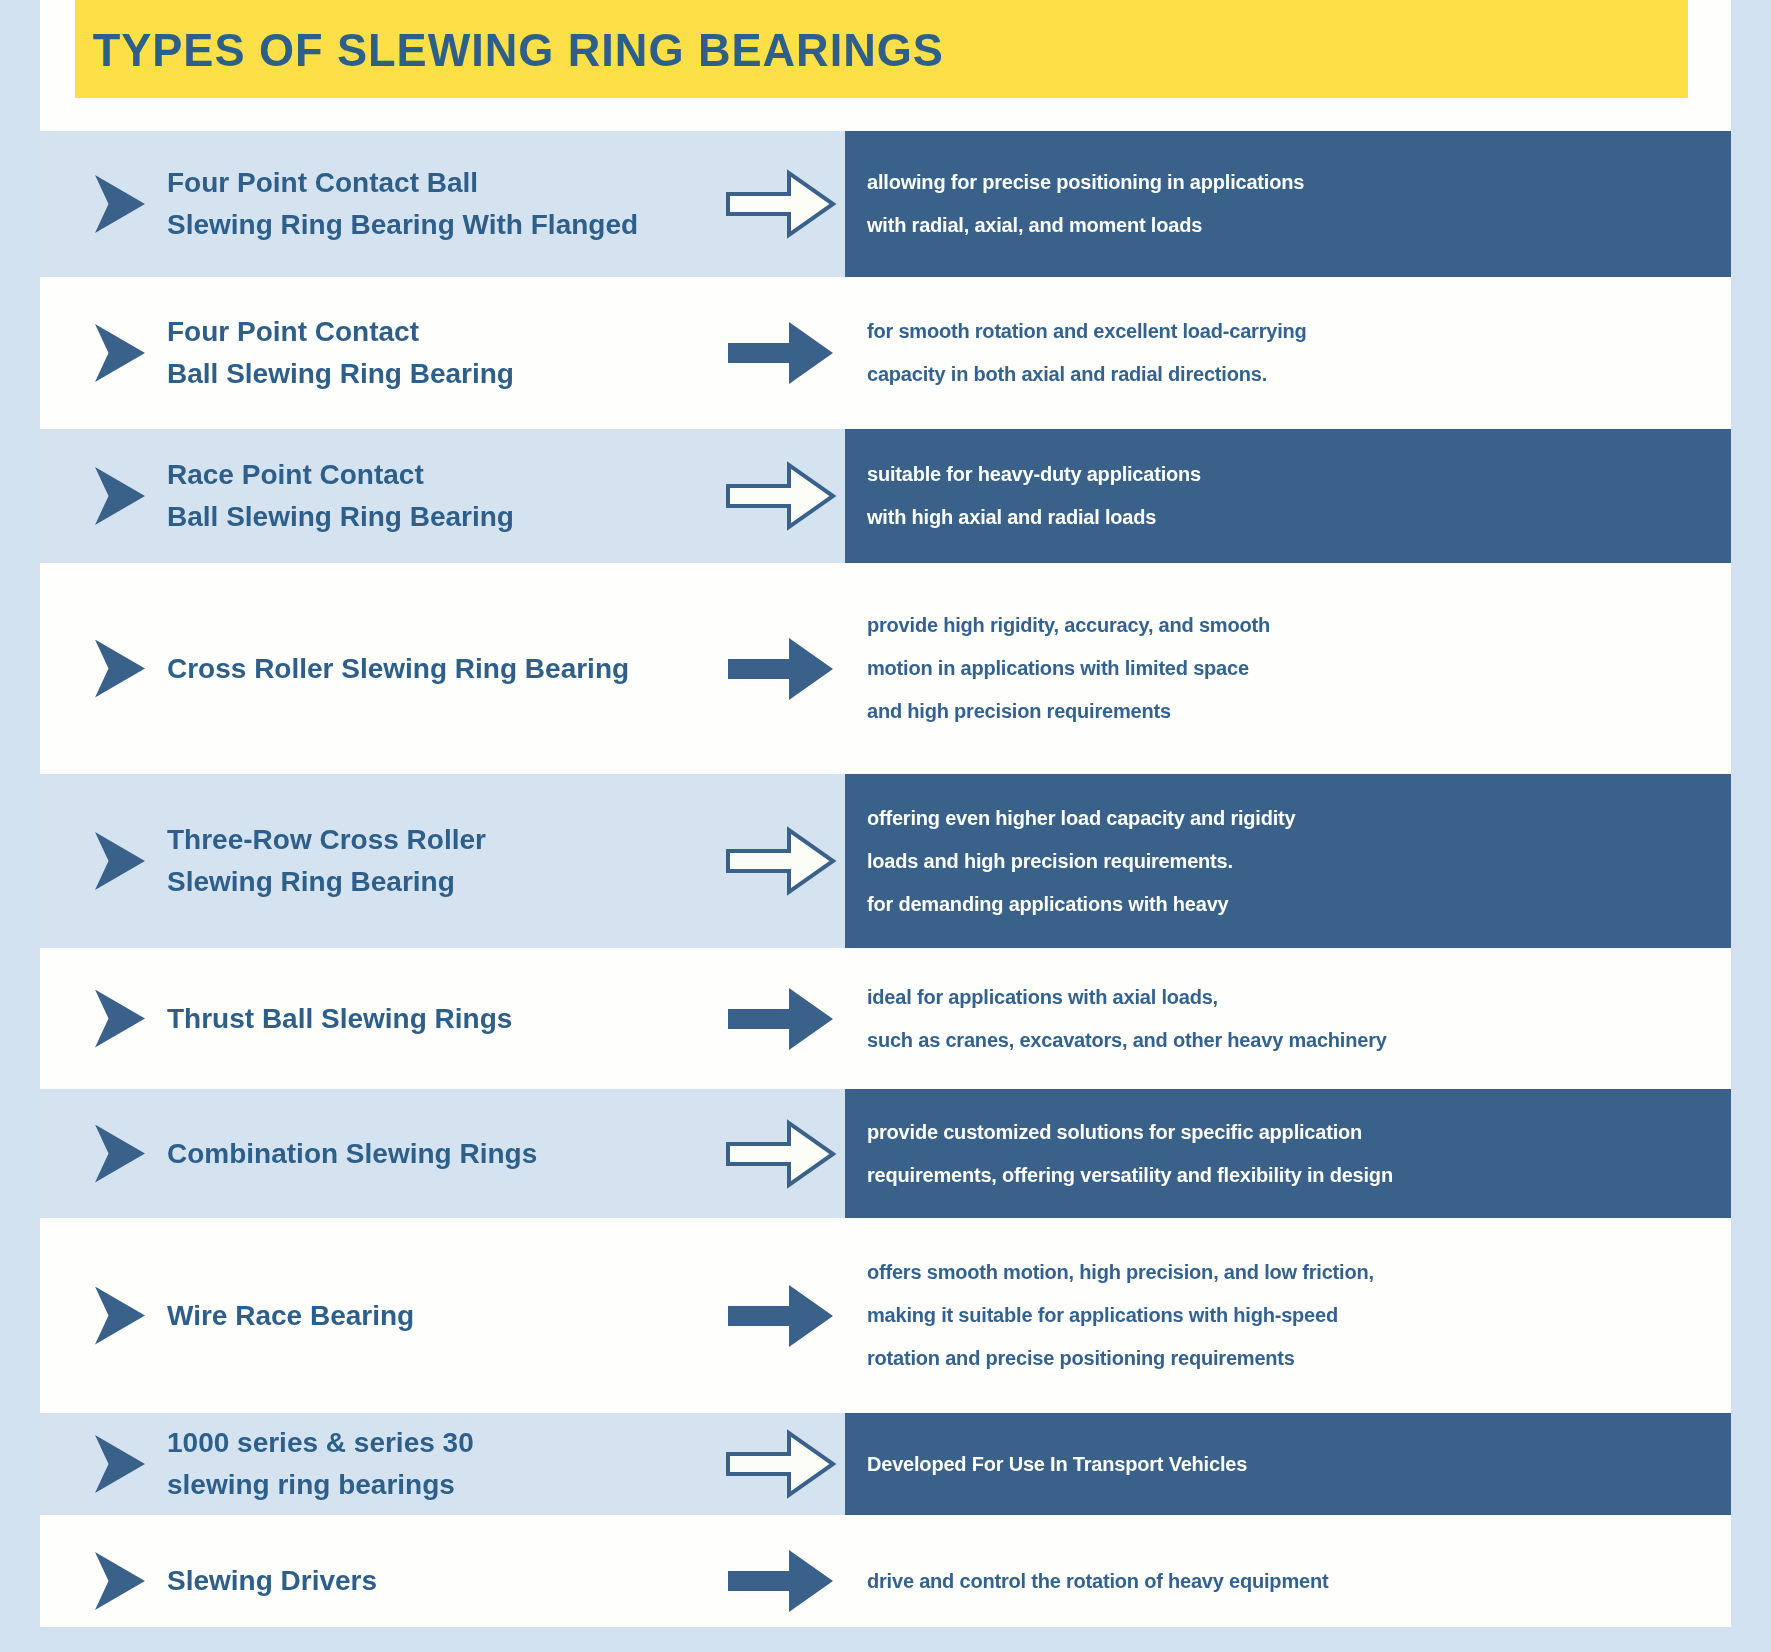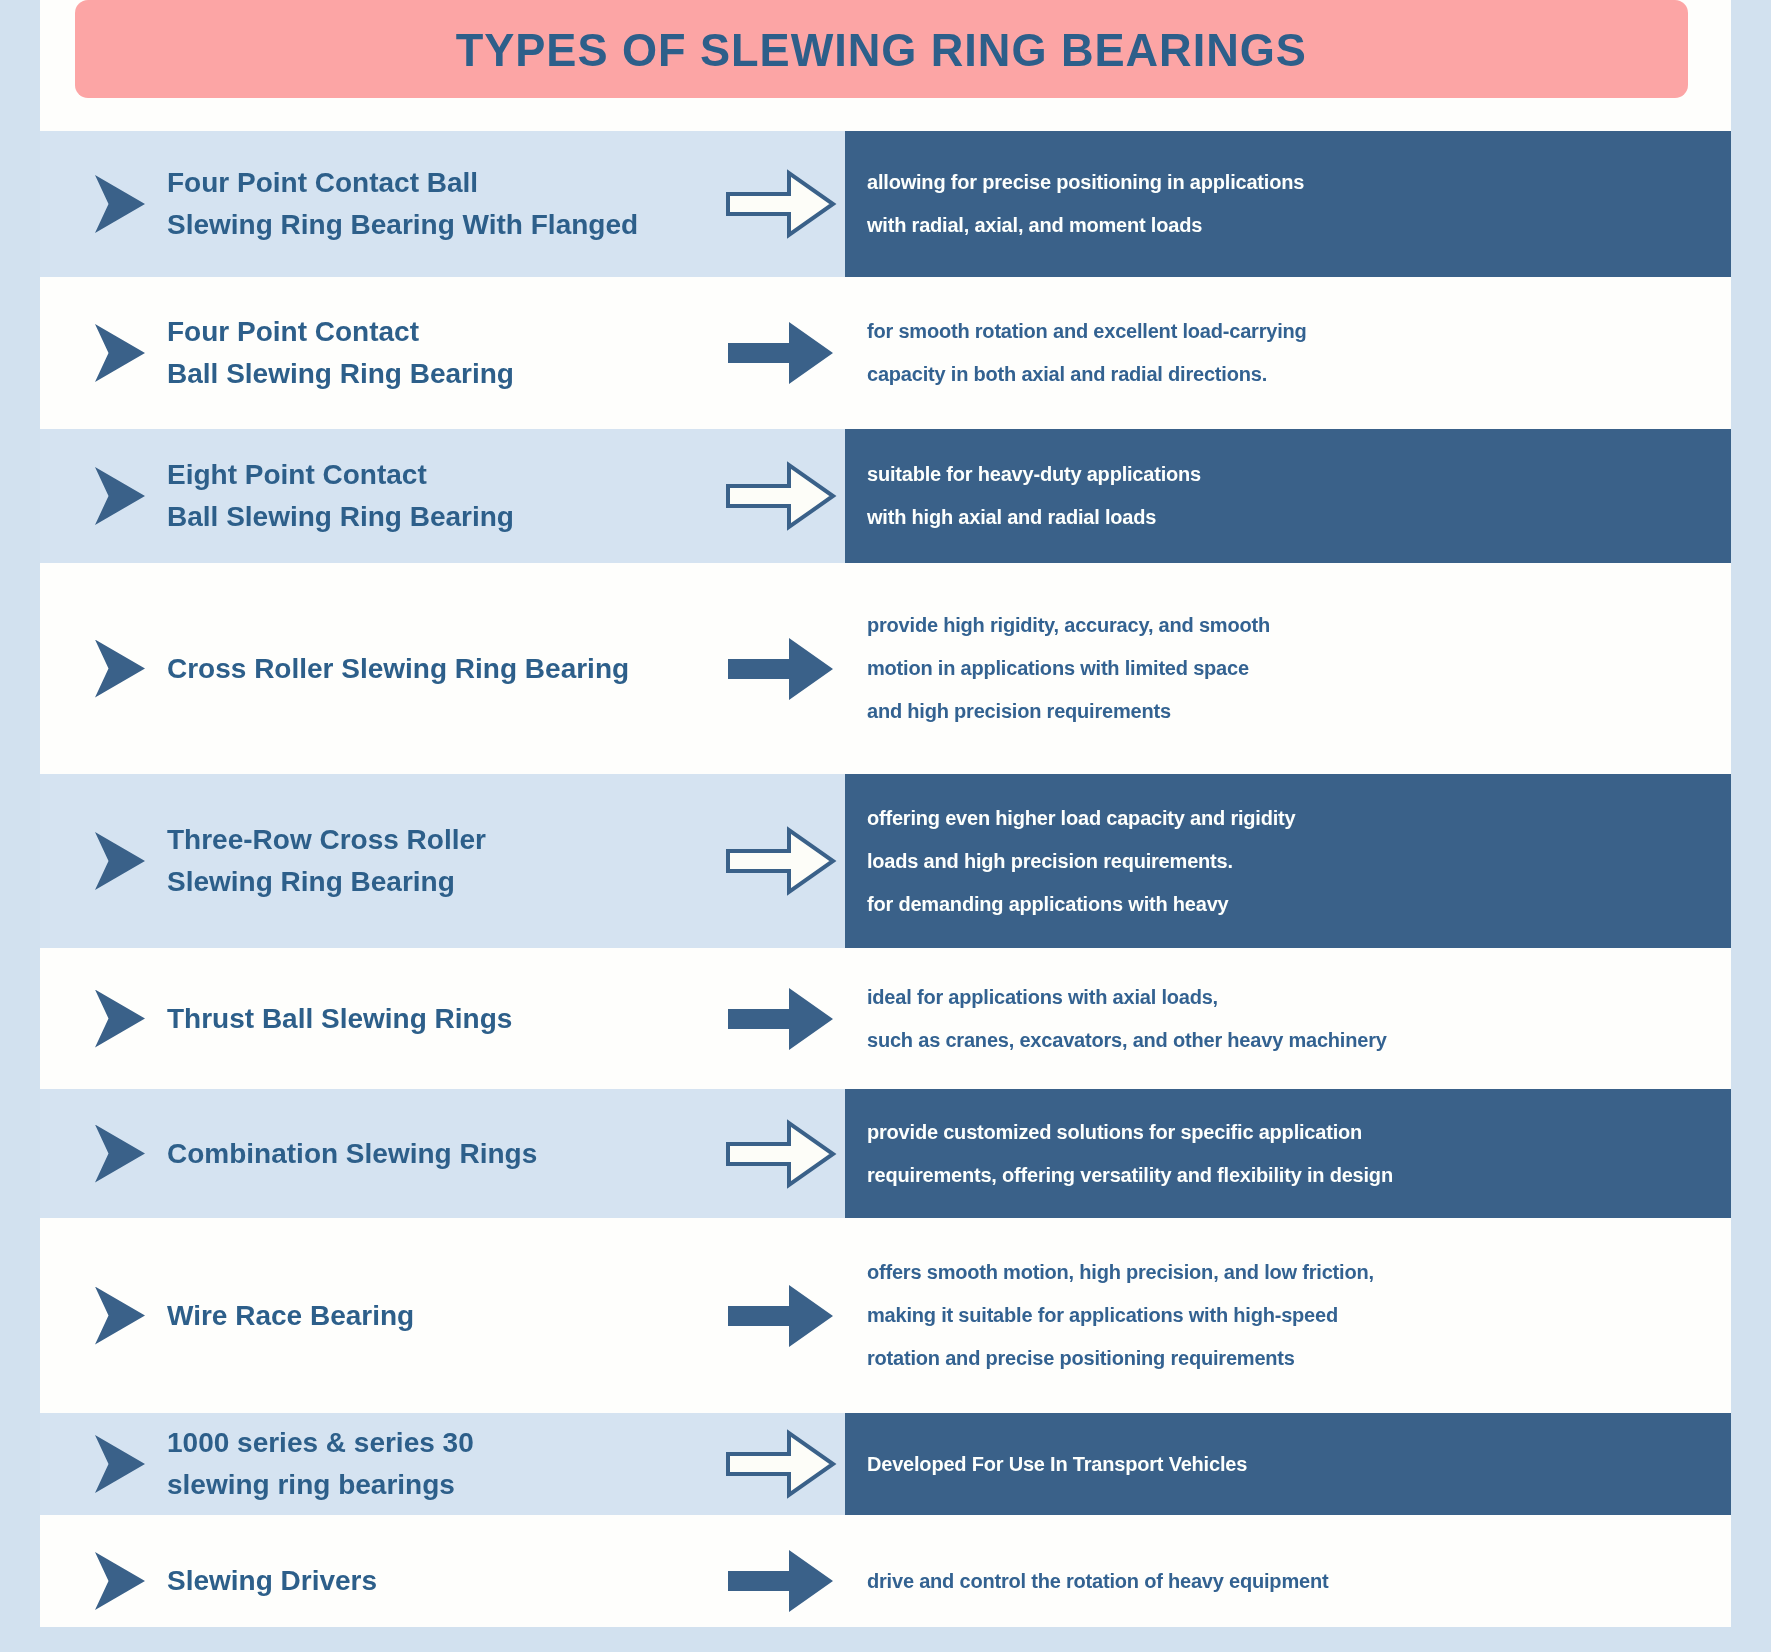--- a/index.html
+++ b/index.html
@@ -11,22 +11,22 @@
     overflow:hidden;
   }
   .panel{
     position:absolute;left:40px;top:0;
     width:1691px;height:1627px;
     background:#fefefc;
   }
   .header-band{
     position:absolute;left:35px;top:0;
     width:1613px;height:98px;
-    background:#fca5a5;
-    display:flex;align-items:center;justify-content:center;border-radius:13px;
+    background:#fde047;
+    display:flex;align-items:center;justify-content:flex-start;
   }
   .header-band h1{
     margin:0;
     font-size:47px;font-weight:bold;
     letter-spacing:1px;
     color:var(--accent-text,#2d5f8a);
     transform:scaleX(.96);
   }
   .rows{
     position:absolute;left:0;top:113px;width:1691px;
@@ -109,21 +109,21 @@
     </div>
     <div class="desc">
             <span class="line">for smooth rotation and excellent load-carrying</span>
             <span class="line">capacity in both axial and radial directions.</span>
           </div>
   </div>
         <div class="row row--light" style="height: 134px;">
     <div class="left">
       <span class="bullet"></span>
       <div class="label">
-              <span class="line">Eight Point Contact</span>
+              <span class="line">Race Point Contact</span>
               <span class="line">Ball Slewing Ring Bearing</span>
             </div>
       <svg class="arrow" width="112" height="72" viewBox="0 0 112 72">
         <path class="arrow-path" d="M3 26 L64 26 L64 5 L108 36 L64 67 L64 46 L3 46 Z" fill="#fdfdf8" stroke="#3a6189" stroke-width="4"></path>
       </svg>
     </div>
     <div class="desc">
             <span class="line">suitable for heavy-duty applications</span>
             <span class="line">with high axial and radial loads</span>
           </div>

